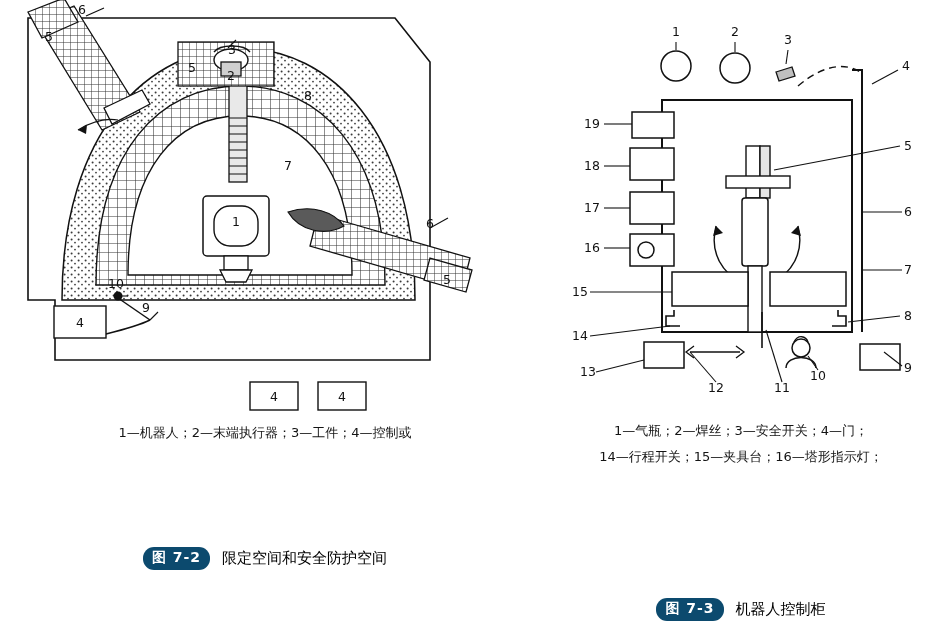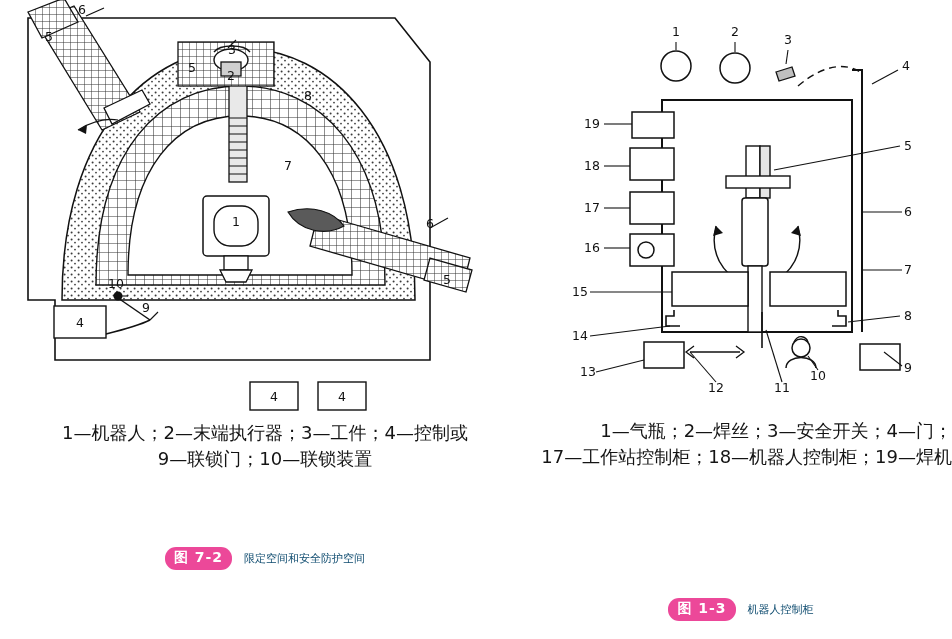--- a/index.html
+++ b/index.html
@@ -31,51 +31,51 @@
     position: absolute;
     left: 0;
     top: 0;
   }
 
   .legend {
     position: absolute;
     left: 0;
     width: 100%;
     text-align: center;
-    font-size: 18px;
+    font-size: 13px;
     line-height: 26px;
     color: #141414;
     font-family: "DejaVu Sans", sans-serif;
   }
   .legend div { white-space: nowrap; }
 
   .caption-row {
     position: absolute;
     left: 0;
     width: 100%;
     display: flex;
     justify-content: center;
     align-items: center;
     gap: 12px;
   }
   .cap-badge {
     display: inline-flex;
     align-items: center;
-    background: #ec4899;
+    background: #0c4a6e;
     color: #ffffff;
     font-size: 14px;
     font-weight: bold;
     padding: 2px 9px 3px 9px;
     border-radius: 11px;
     letter-spacing: 1px;
     font-family: "DejaVu Sans", sans-serif;
   }
   .cap-text {
-    font-size: 11px;
-    color: #0c4a6e;
+    font-size: 15px;
+    color: #000000;
     font-family: Liberation Mono, monospace;
   }
   .lbl {
     font-family: "DejaVu Sans", sans-serif;
     font-size: 12.5px;
     fill: #111;
   }
 </style>
 </head>
 <body>
@@ -172,21 +172,20 @@
       <text class="lbl" x="430" y="228" text-anchor="middle">6</text>
 
       <text class="lbl" x="288" y="170" text-anchor="middle">7</text>
       <text class="lbl" x="308" y="100" text-anchor="middle">8</text>
       <text class="lbl" x="146" y="312" text-anchor="middle">9</text>
       <text class="lbl" x="116" y="288" text-anchor="middle">10</text>
     </svg>
 
     <div class="legend" style="top: 420px;">
       <div>1—机器人；2—末端执行器；3—工件；4—控制或</div>
-      <div>9—联锁门；10—联锁装置</div>
     </div>
 
     <div class="caption-row" style="top: 547px;">
       <span class="cap-badge">图 7-2</span>
       <span class="cap-text">限定空间和安全防护空间</span>
     </div>
   </div>
 
   <div class="fig fig-right">
 
@@ -277,24 +276,24 @@
       <text class="lbl" x="186" y="392" text-anchor="middle">12</text>
       <text class="lbl" x="58" y="376" text-anchor="middle">13</text>
       <text class="lbl" x="50" y="340" text-anchor="middle">14</text>
       <text class="lbl" x="50" y="296" text-anchor="middle">15</text>
       <text class="lbl" x="62" y="252" text-anchor="middle">16</text>
       <text class="lbl" x="62" y="212" text-anchor="middle">17</text>
       <text class="lbl" x="62" y="170" text-anchor="middle">18</text>
       <text class="lbl" x="62" y="128" text-anchor="middle">19</text>
     </svg>
 
-    <div class="legend" style="top: 418px; text-align: right;">
+    <div class="legend" style="top: 418px;">
       <div>1—气瓶；2—焊丝；3—安全开关；4—门；</div>
-      <div>17—工作站控制柜；18—机器人控制柜；19—焊机</div>
+      <div>14—行程开关；15—夹具台；16—塔形指示灯；</div>
     </div>
 
     <div class="caption-row" style="top: 598px;">
-      <span class="cap-badge">图 1-3</span>
+      <span class="cap-badge">图 7-3</span>
       <span class="cap-text">机器人控制柜</span>
     </div>
   </div>
 
 </div>
 
 </body></html>

